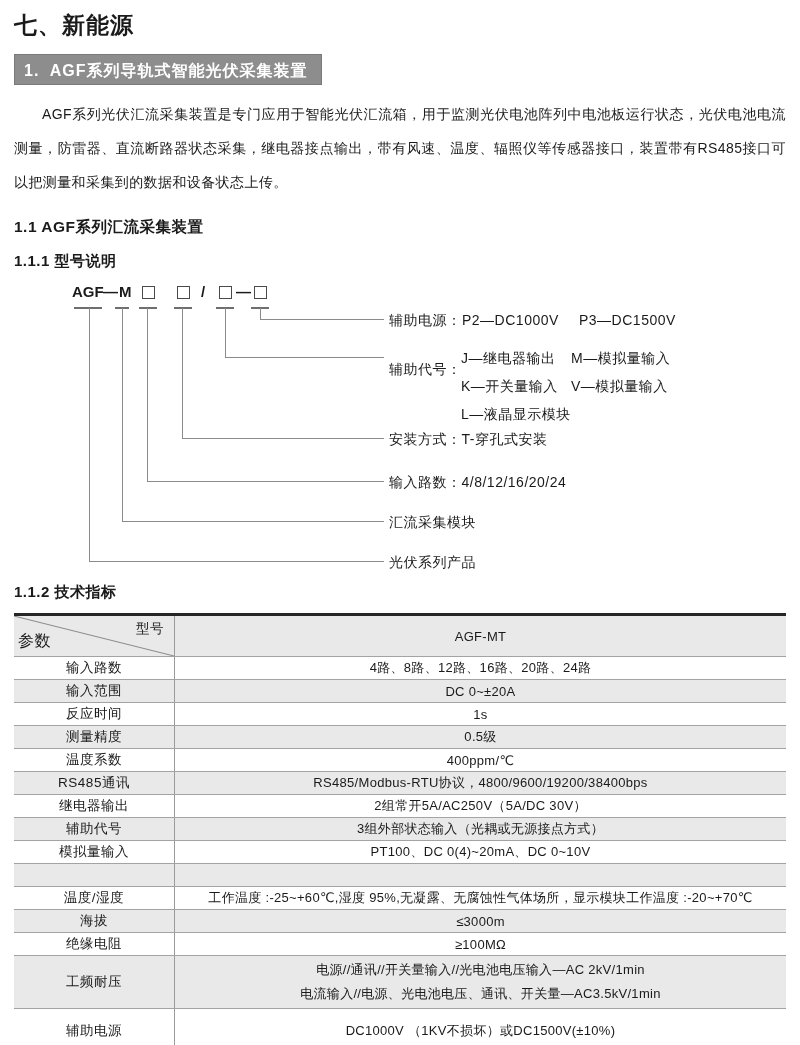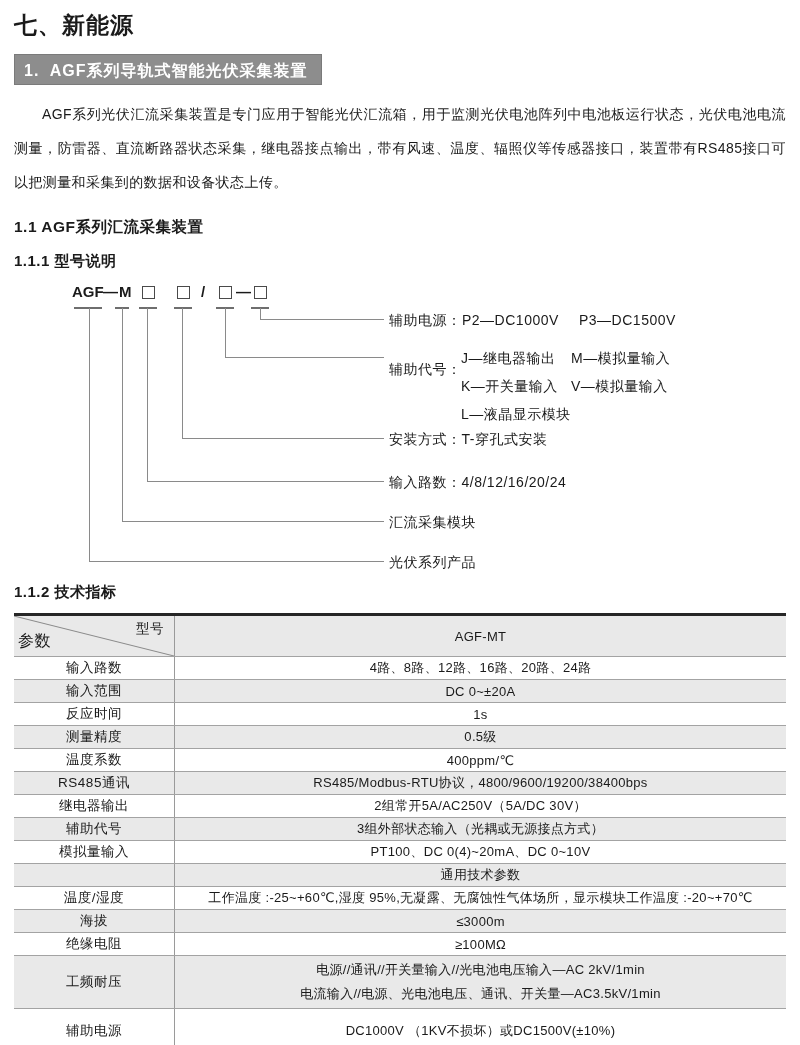--- a/index.html
+++ b/index.html
@@ -178,21 +178,20 @@
     <div class="t-row">
       <div class="t-param">辅助代号</div>
       <div class="t-value">3组外部状态输入（光耦或无源接点方式）</div>
     </div>
     <div class="t-row">
       <div class="t-param">模拟量输入</div>
       <div class="t-value">PT100、DC 0(4)~20mA、DC 0~10V</div>
     </div>
     <div class="t-row">
       <div class="t-param"></div>
-      <div class="t-value">通用技术参数</div>
     </div>
     <div class="t-row">
       <div class="t-param">温度/湿度</div>
       <div class="t-value">工作温度 :-25~+60℃,湿度 95%,无凝露、无腐蚀性气体场所，显示模块工作温度 :-20~+70℃</div>
     </div>
     <div class="t-row">
       <div class="t-param">海拔</div>
       <div class="t-value">≤3000m</div>
     </div>
     <div class="t-row">

